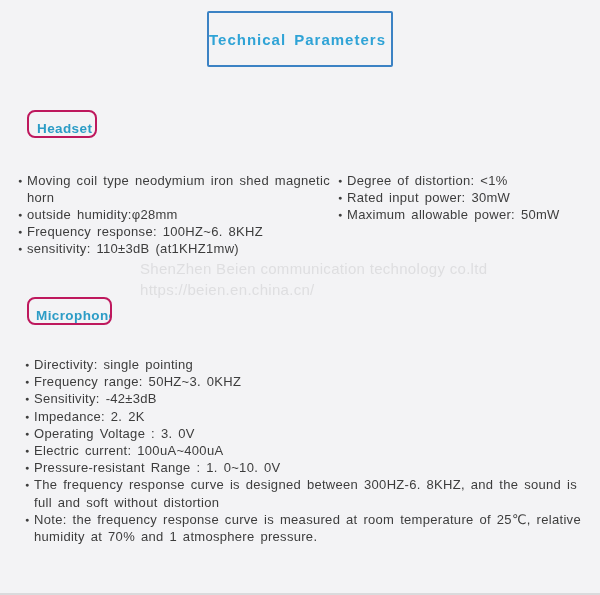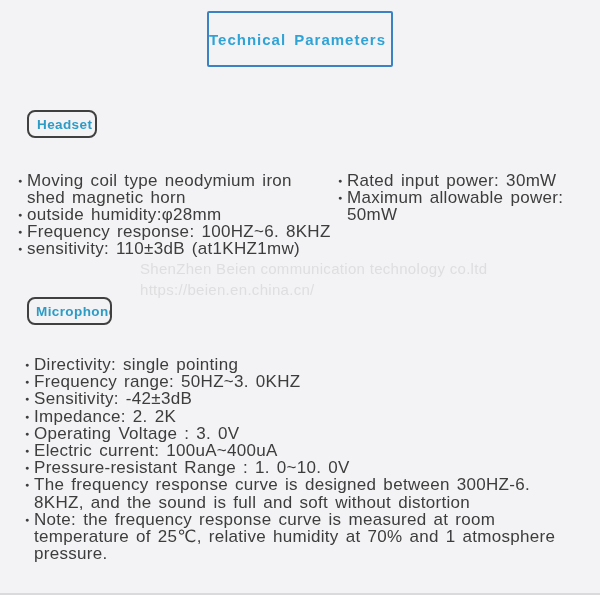--- a/index.html
+++ b/index.html
@@ -23,37 +23,37 @@
     box-sizing:border-box;
     background:transparent;
   }
   .title-box span{
     color:#2fa3d6;font-weight:bold;font-size:15px;letter-spacing:1px;
     word-spacing:3px;
   }
   
   .badge{
     position:absolute;
-    border:2px solid #404040;border-radius:8px;
+    border:2px solid #be185d;border-radius:8px;
     box-sizing:border-box;
-    display:flex;align-items:center;
+    display:flex;align-items:flex-end;
     overflow:hidden;
     background:transparent;
   }
   .badge span{
     color:#2c9cc6;font-weight:bold;font-size:13.5px;letter-spacing:0.4px;
     white-space:nowrap;
   }
   .badge-headset{left:27px;top:110px;width:70px;height:28px;padding-left:8px;}
   .badge-microphone{left:27px;top:297px;width:85px;height:28px;padding-left:7px;}
   
   ul{list-style:none;margin:0;padding:0;position:absolute;}
   li{
     position:relative;padding-left:9px;line-height:17px;
-    font-size:17px;letter-spacing:0.3px;word-spacing:2px;color:#3d3d3d;
+    font-size:13px;letter-spacing:0.3px;word-spacing:2px;color:#3d3d3d;
   }
   li::before{
     content:"\25CF";
     position:absolute;left:0;top:0;
     font-size:7px;line-height:17px;color:#3d3d3d;
   }
   .headset-left{left:18px;top:172px;width:318px;}
   .headset-right{left:338px;top:172px;width:245px;}
   .mic-list{left:25px;top:356px;width:556px;}
   .mic-list li{line-height:17.2px;}
@@ -77,20 +77,21 @@
   </div>
 
   <ul class="headset-left">
     <li>Moving coil type neodymium iron shed magnetic horn</li>
     <li>outside humidity:φ28mm</li>
     <li>Frequency response: 100HZ~6. 8KHZ</li>
     <li>sensitivity: 110±3dB (at1KHZ1mw)</li>
   </ul>
 
   <ul class="headset-right">
+    <li>Degree of distortion: &lt;1%</li>
     <li>Rated input power: 30mW</li>
     <li>Maximum allowable power: 50mW</li>
   </ul>
 
   <div class="watermark">
     <div>ShenZhen Beien communication technology co.ltd</div>
     <div>https://beien.en.china.cn/</div>
   </div>
 
   <div class="badge badge-microphone">

